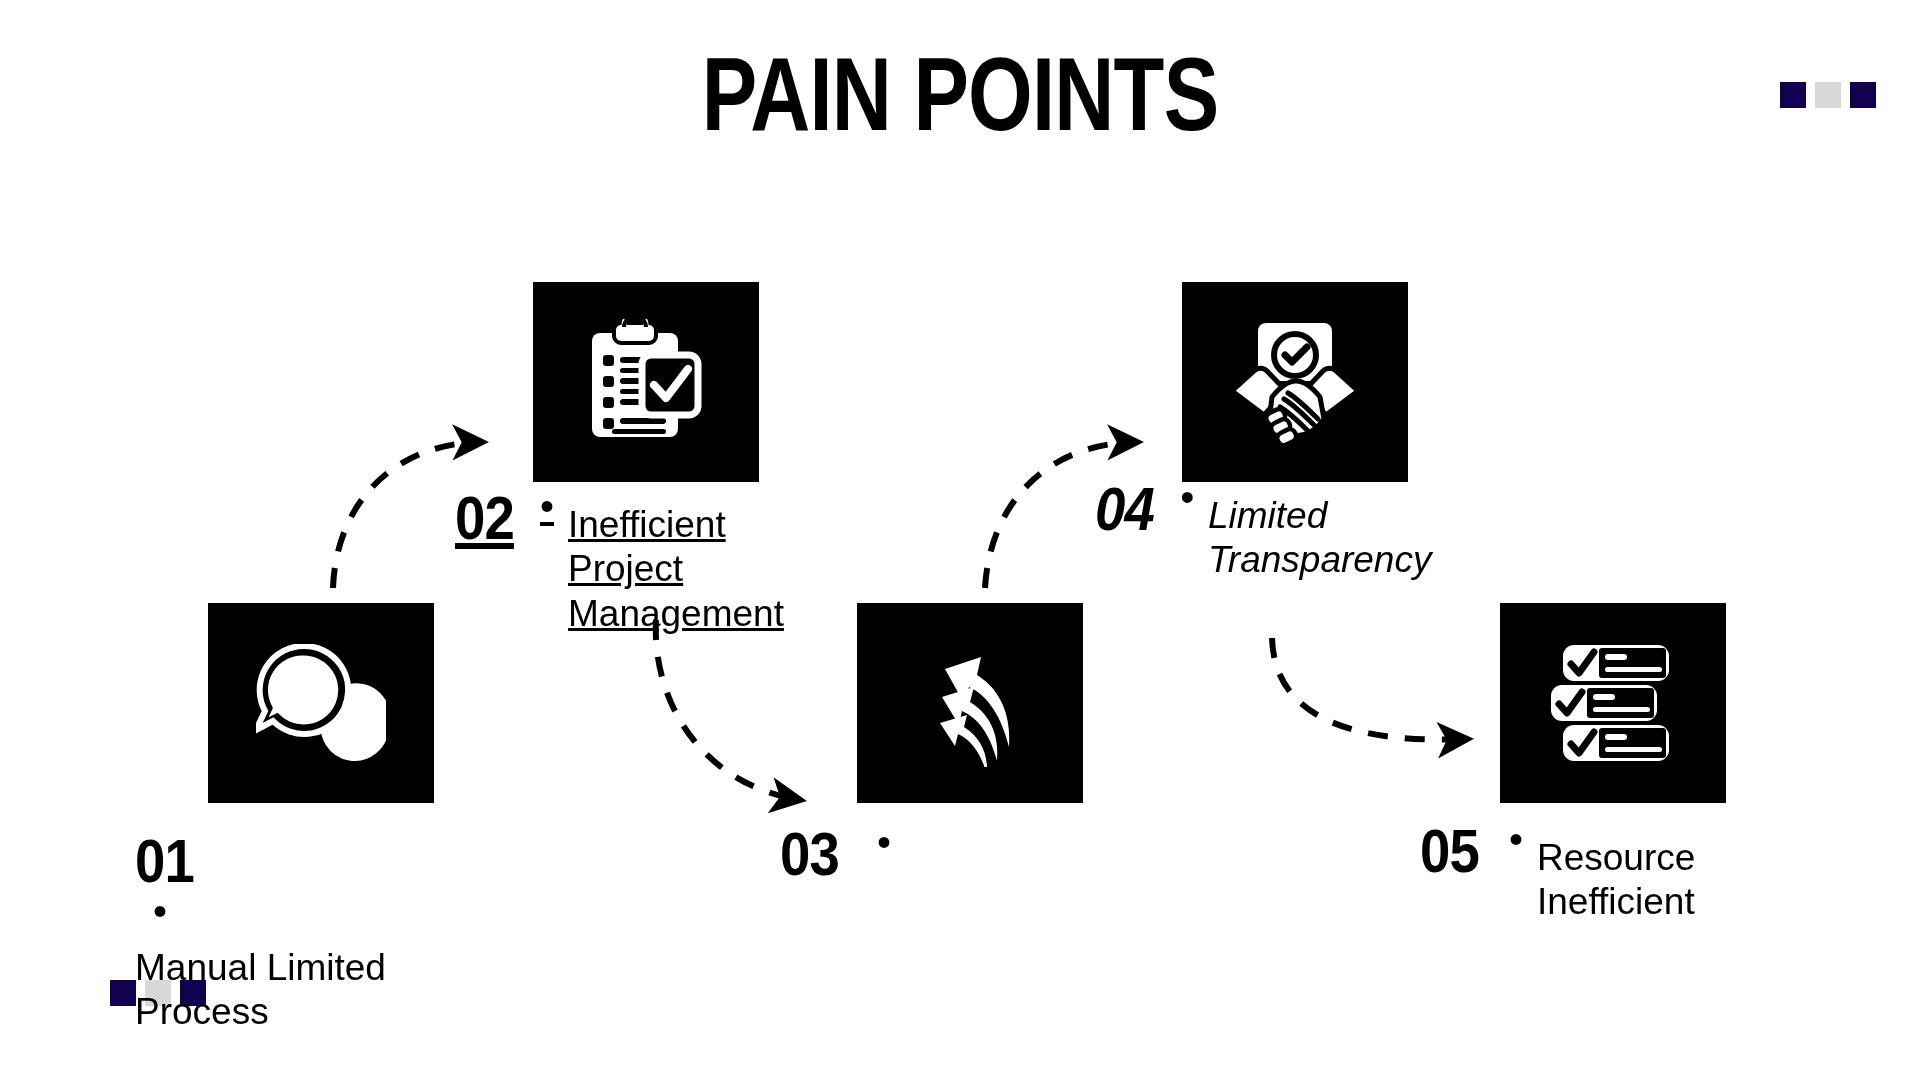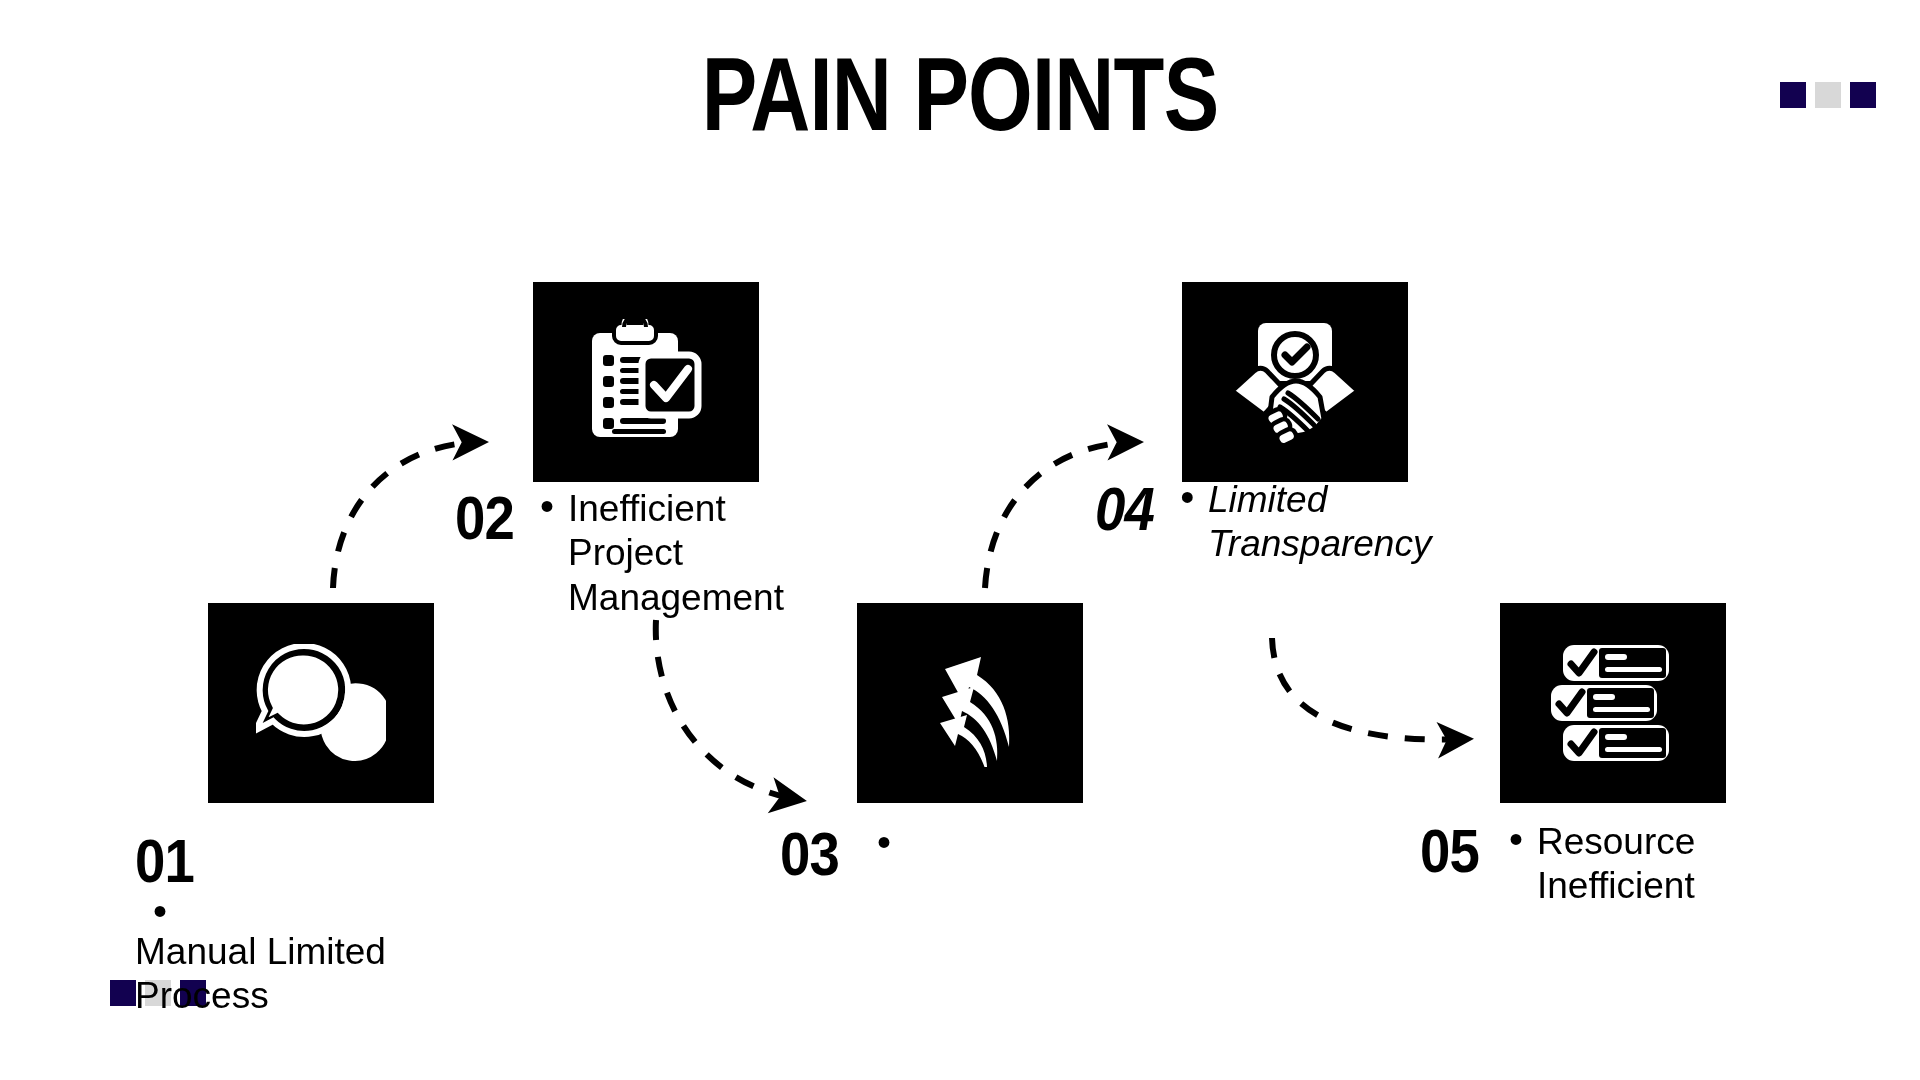--- a/index.html
+++ b/index.html
@@ -77,20 +77,21 @@
     line-height: 0.95;
     margin-left: 18px;
     margin-right: 14px;
   }
   .step-text {
     font-family: "Liberation Sans", sans-serif;
     font-weight: 400;
     font-size: 37px;
     line-height: 1.20;
     white-space: pre-line;
+    margin-top: 16px;
   }
 
   
   .connectors {
     position: absolute;
     top: 0; left: 0;
     width: 1920px;
     height: 1080px;
     pointer-events: none;
   }
@@ -168,21 +169,21 @@
       <rect x="17" y="99" width="11" height="11" rx="3"></rect>
       <rect x="34" y="99" width="46" height="6" rx="3"></rect>
       <rect x="26" y="110" width="54" height="5" rx="2.5"></rect>
     </g>
 
     <rect x="56" y="36" width="56" height="60" rx="9" fill="#000" stroke="#fff" stroke-width="7"></rect>
     <path d="M68,66 L80,79 L102,50" fill="none" stroke="#fff" stroke-width="8" stroke-linecap="round" stroke-linejoin="round"></path>
   </svg>
 </div>
 
-<div class="step-caption" style="left:455px; top:487px; width:330px;">
+<div class="step-caption" style="left:455px; top:487px; width:330px;text-decoration:underline;">
   <span class="step-num">02</span>
   <span class="step-bullet">•</span>
   <span class="step-text">Inefficient
 Project
 Management</span>
 </div>
 
 <div class="icon-tile" style="left:857px; top:603px; width:226px; height:200px;">
   <svg width="118" height="128" viewBox="0 0 118 128">
     <g fill="#fff">

